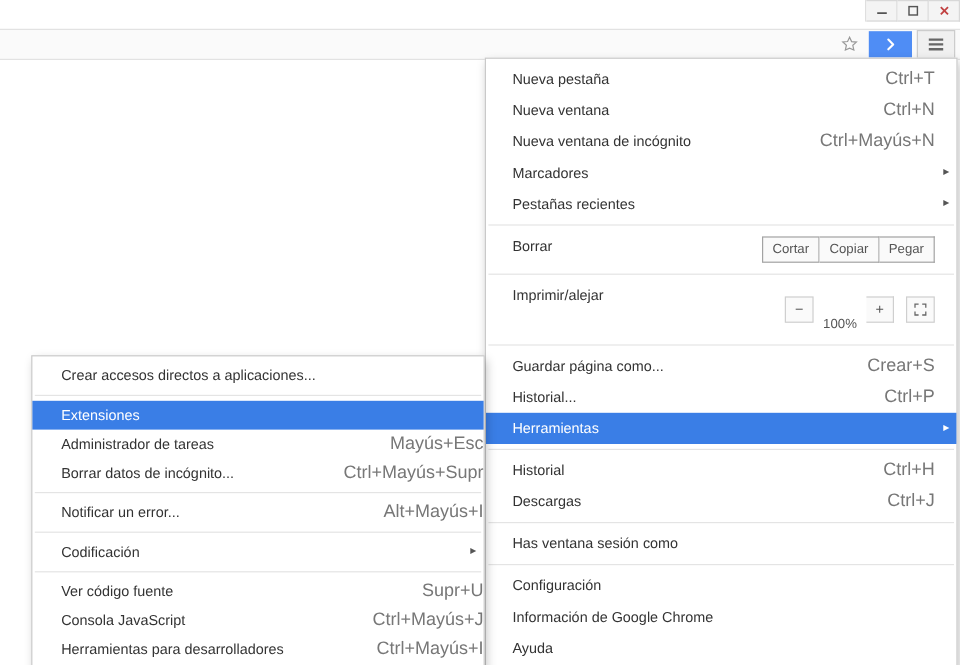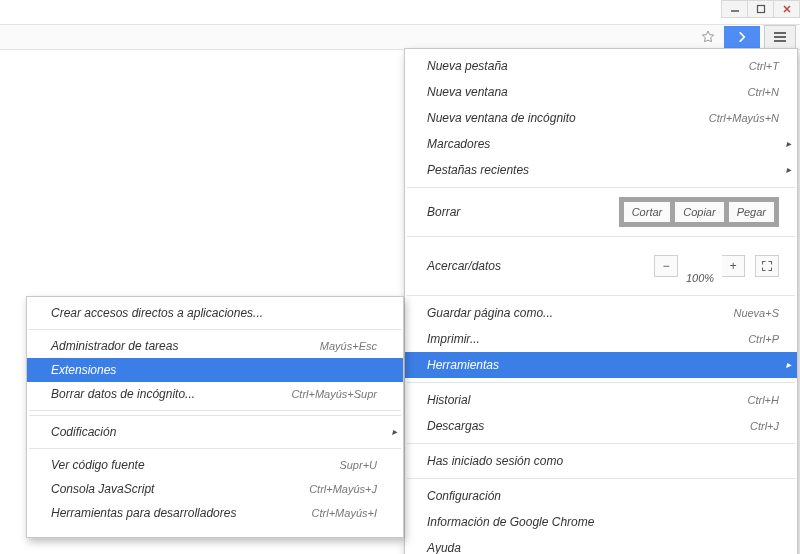--- a/index.html
+++ b/index.html
@@ -67,46 +67,45 @@
     position: absolute;
     top: 48px; right: 2px;
     width: 392px;
     background: #fff;
     border: 1px solid #c9c9c9;
     box-shadow: 2px 4px 8px rgba(0,0,0,0.25);
     padding-top: 4px;
     padding-bottom: 4px;
   }
   .mi {
-    display:flex; align-items:center;
+    display:flex; align-items:flex-start;
     justify-content: space-between;
     padding: 5px 18px 5px 22px;
     line-height: 16px;
     color:#333;
     white-space: nowrap;
     position: relative;
-    font-style: italic;
-  }
-  .mi .shortcut { color:#777; font-size: 11px; }
+  }
+  .mi .shortcut { color:#777; font-size: 15px; }
   .mi .submenu-arrow {
     position:absolute; right:6px; top:50%; transform:translateY(-50%);
     color:#555; font-size:10px;
   }
   .mi.highlight { background:#3a7ee6; color:#fff; }
   .mi.highlight .shortcut, .mi.highlight .submenu-arrow { color:#fff; }
   .separator {
     height: 1px;
     background: #e4e4e4;
     margin: 4px 2px;
   }
   .row-btns {
     display:flex; gap:0;
   }
   .row-btns .btn {
-    border:5px solid #a3a3a3;
+    border:1px solid #a3a3a3;
     padding: 2px 8px;
     font-size: 11px;
     background:#fafafa;
     color:#555;
   }
   .row-btns .btn + .btn { border-left: none; }
   .zoom-cluster {
     display:flex; align-items:center; gap:0;
   }
   .zoom-cluster .zb {
@@ -131,21 +130,21 @@
   .sub-menu {
     position: absolute;
     top: 296px;
     left: 26px;
     width: 376px;
     background:#fff;
     border:1px solid #c9c9c9;
     box-shadow: 2px 4px 8px rgba(0,0,0,0.25);
     padding: 4px 0;
   }
-  .sub-menu .mi { padding: 4px 26px 4px 24px; font-size:12px; }
+  .sub-menu .mi { padding: 4px 0 4px 24px; font-size:12px; }
 </style>
 </head>
 <body>
 
 <div class="window-controls">
   <div class="wc">
     <svg width="10" height="10">
         <line x1="1" y1="7" x2="9" y2="7" stroke="#555" stroke-width="1.5"></line>
       </svg>
   </div>
@@ -214,41 +213,41 @@
     <span class="row-btns">
       <span class="btn">Cortar</span>
       <span class="btn">Copiar</span>
       <span class="btn">Pegar</span>
     </span>
   </div>
 
   <div class="separator"></div>
 
   <div class="mi">
-    <span>Acercar/datos</span>
+    <span>Imprimir/alejar</span>
     <span class="zoom-cluster">
       <span class="zb">−</span>
       <span class="zv">100%</span>
       <span class="zb plus">+</span>
       <span class="full">
         <svg width="12" height="12" viewBox="0 0 16 16" fill="none" stroke="#666" stroke-width="1.4">
           <path d="M2 6V2h4M14 6V2h-4M2 10v4h4M14 10v4h-4"></path>
         </svg>
       </span>
     </span>
   </div>
 
   <div class="separator"></div>
 
   <div class="mi">
     <span>Guardar página como...</span>
-    <span class="shortcut">Nueva+S</span>
-  </div>
-  <div class="mi">
-    <span>Imprimir...</span>
+    <span class="shortcut">Crear+S</span>
+  </div>
+  <div class="mi">
+    <span>Historial...</span>
     <span class="shortcut">Ctrl+P</span>
   </div>
 
   <div class="mi highlight">
     <span>Herramientas</span>
     <span class="submenu-arrow">▸</span>
   </div>
 
   <div class="separator"></div>
 
@@ -257,21 +256,21 @@
     <span class="shortcut">Ctrl+H</span>
   </div>
   <div class="mi">
     <span>Descargas</span>
     <span class="shortcut">Ctrl+J</span>
   </div>
 
   <div class="separator"></div>
 
   <div class="mi">
-    <span>Has iniciado sesión como</span>
+    <span>Has ventana sesión como</span>
   </div>
 
   <div class="separator"></div>
 
   <div class="mi">
     <span>Configuración</span>
   </div>
   <div class="mi">
     <span>Información de Google Chrome</span>
   </div>
@@ -279,32 +278,36 @@
     <span>Ayuda</span>
   </div>
 
 </div>
 
 <div class="sub-menu">
   <div class="mi">
     <span>Crear accesos directos a aplicaciones...</span>
   </div>
   <div class="separator"></div>
+  <div class="mi highlight">
+    <span>Extensiones</span>
+  </div>
   <div class="mi">
     <span>Administrador de tareas</span>
     <span class="shortcut">Mayús+Esc</span>
   </div>
-  <div class="mi highlight">
-    <span>Extensiones</span>
-  </div>
   <div class="mi">
     <span>Borrar datos de incógnito...</span>
     <span class="shortcut">Ctrl+Mayús+Supr</span>
   </div>
   <div class="separator"></div>
+  <div class="mi">
+    <span>Notificar un error...</span>
+    <span class="shortcut">Alt+Mayús+I</span>
+  </div>
   <div class="separator"></div>
   <div class="mi">
     <span>Codificación</span>
     <span class="submenu-arrow">▸</span>
   </div>
   <div class="separator"></div>
   <div class="mi">
     <span>Ver código fuente</span>
     <span class="shortcut">Supr+U</span>
   </div>

